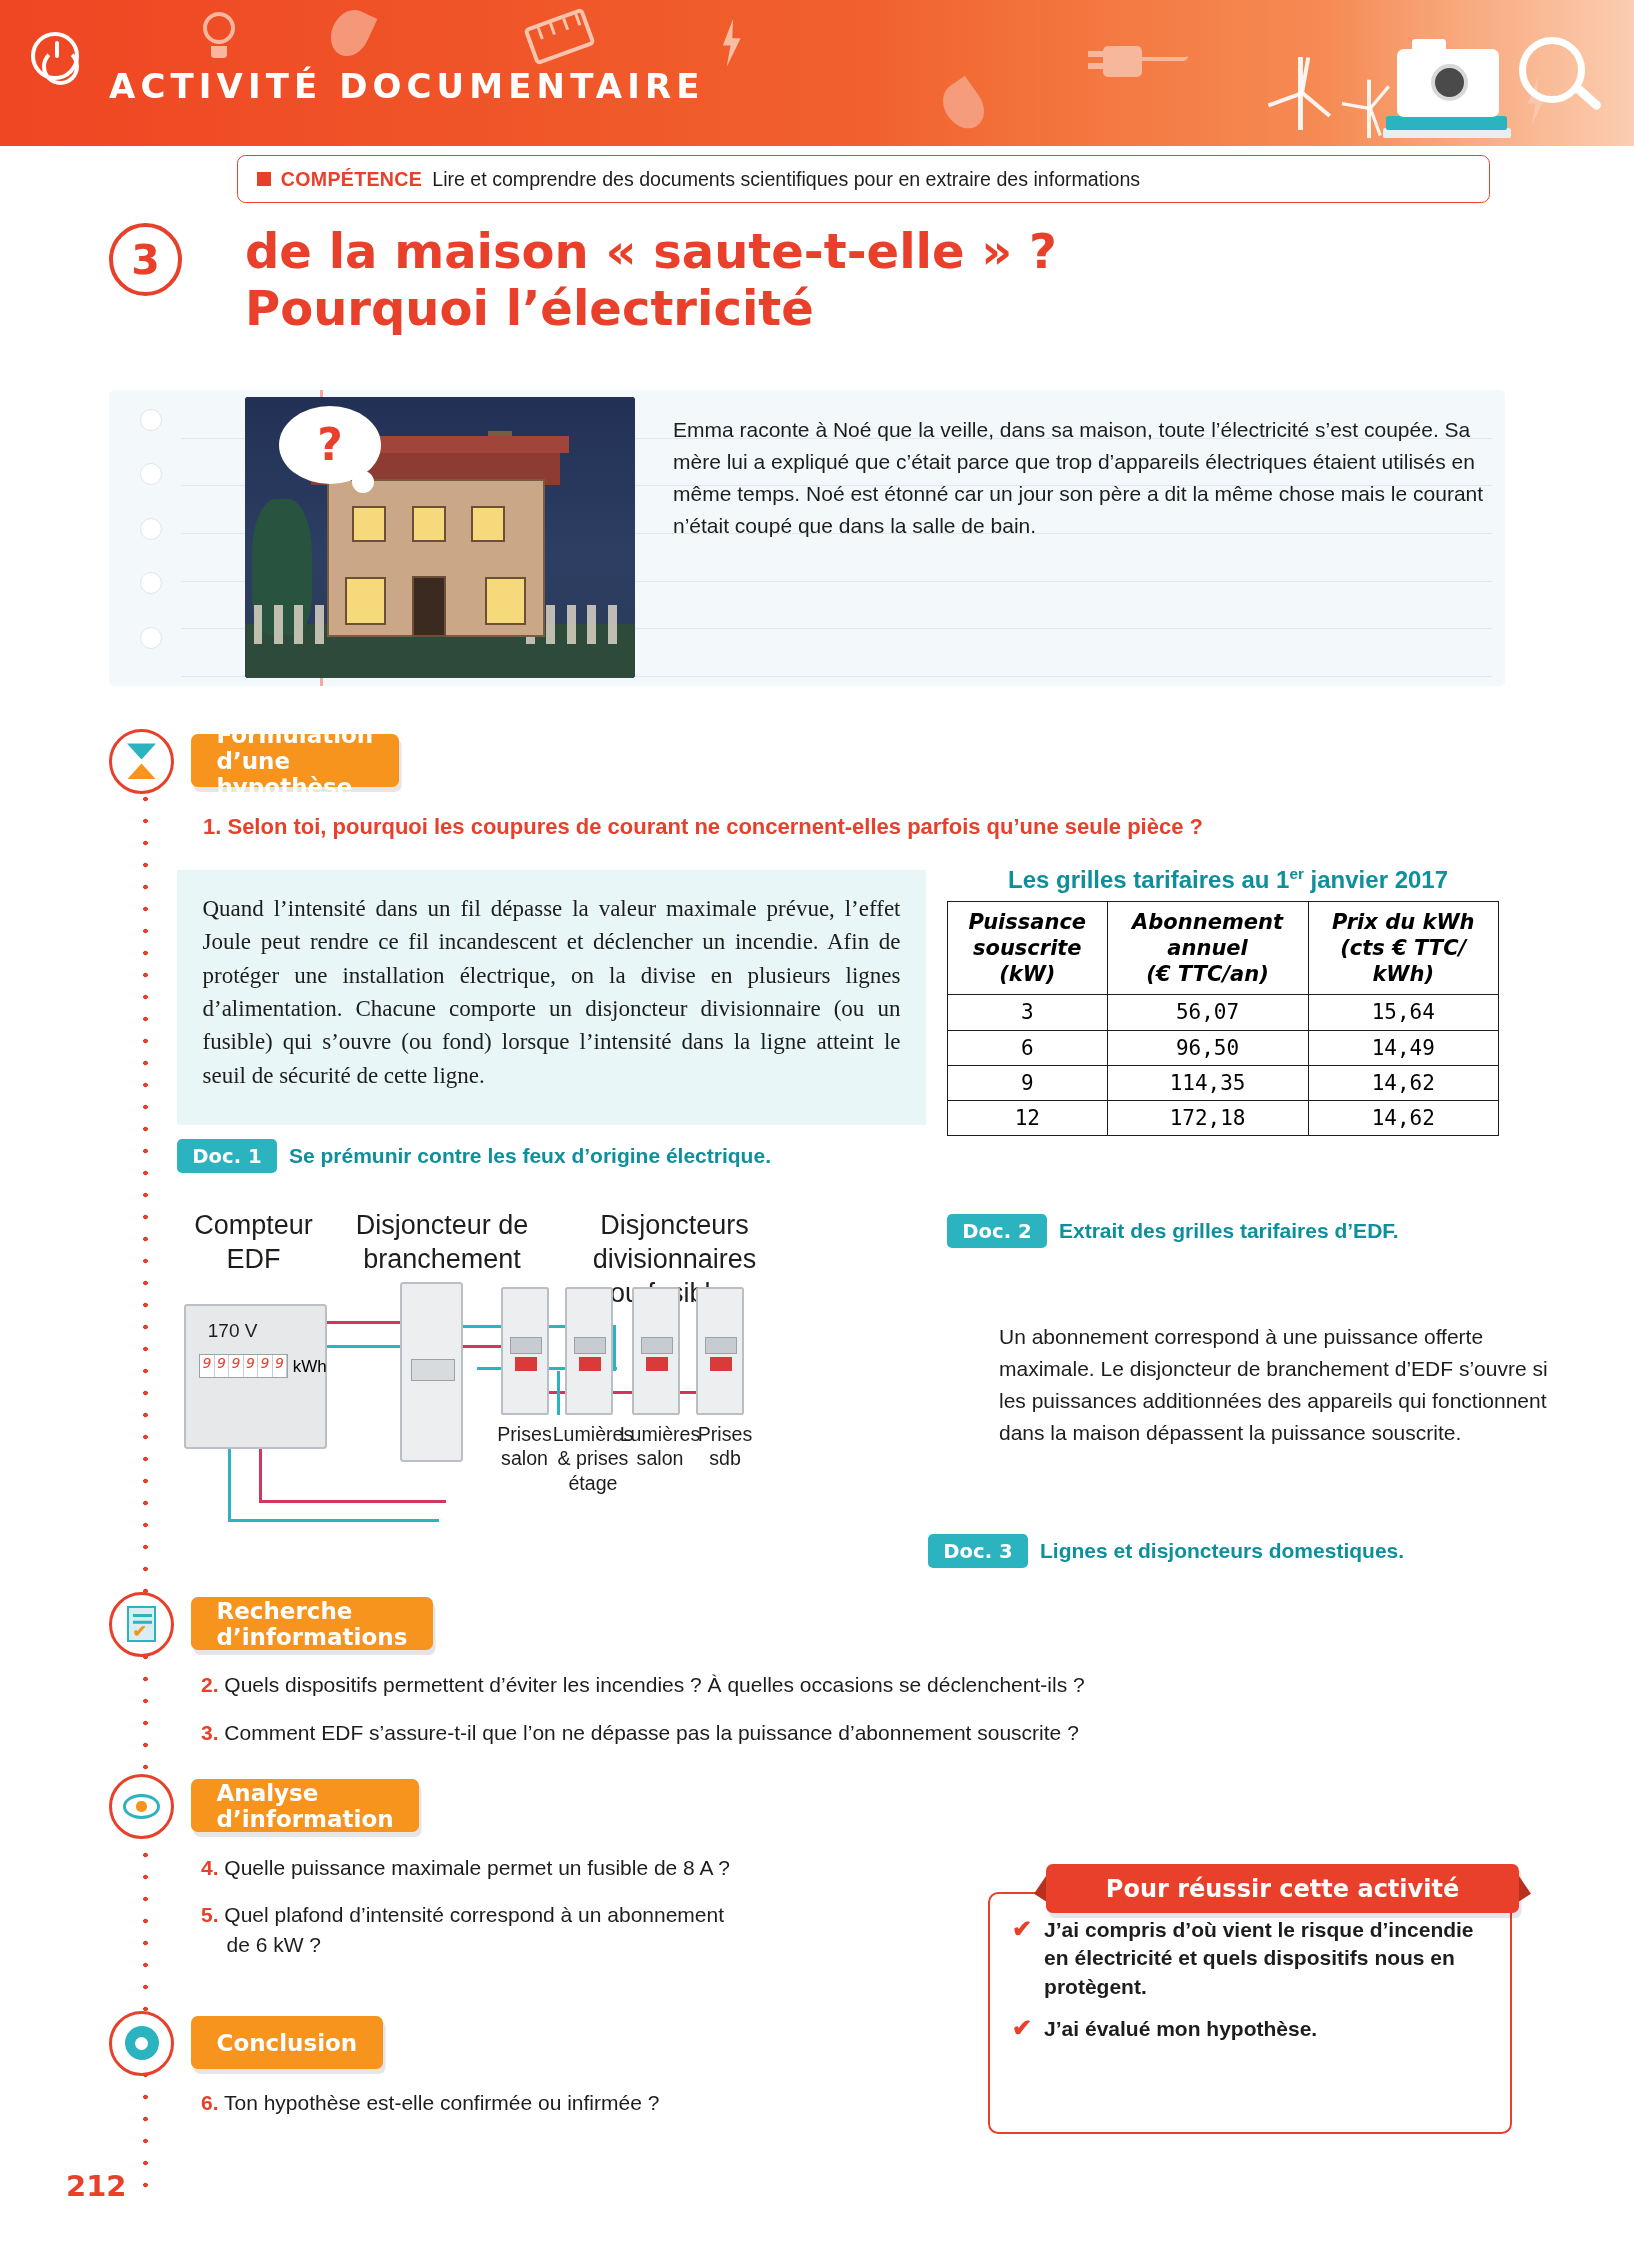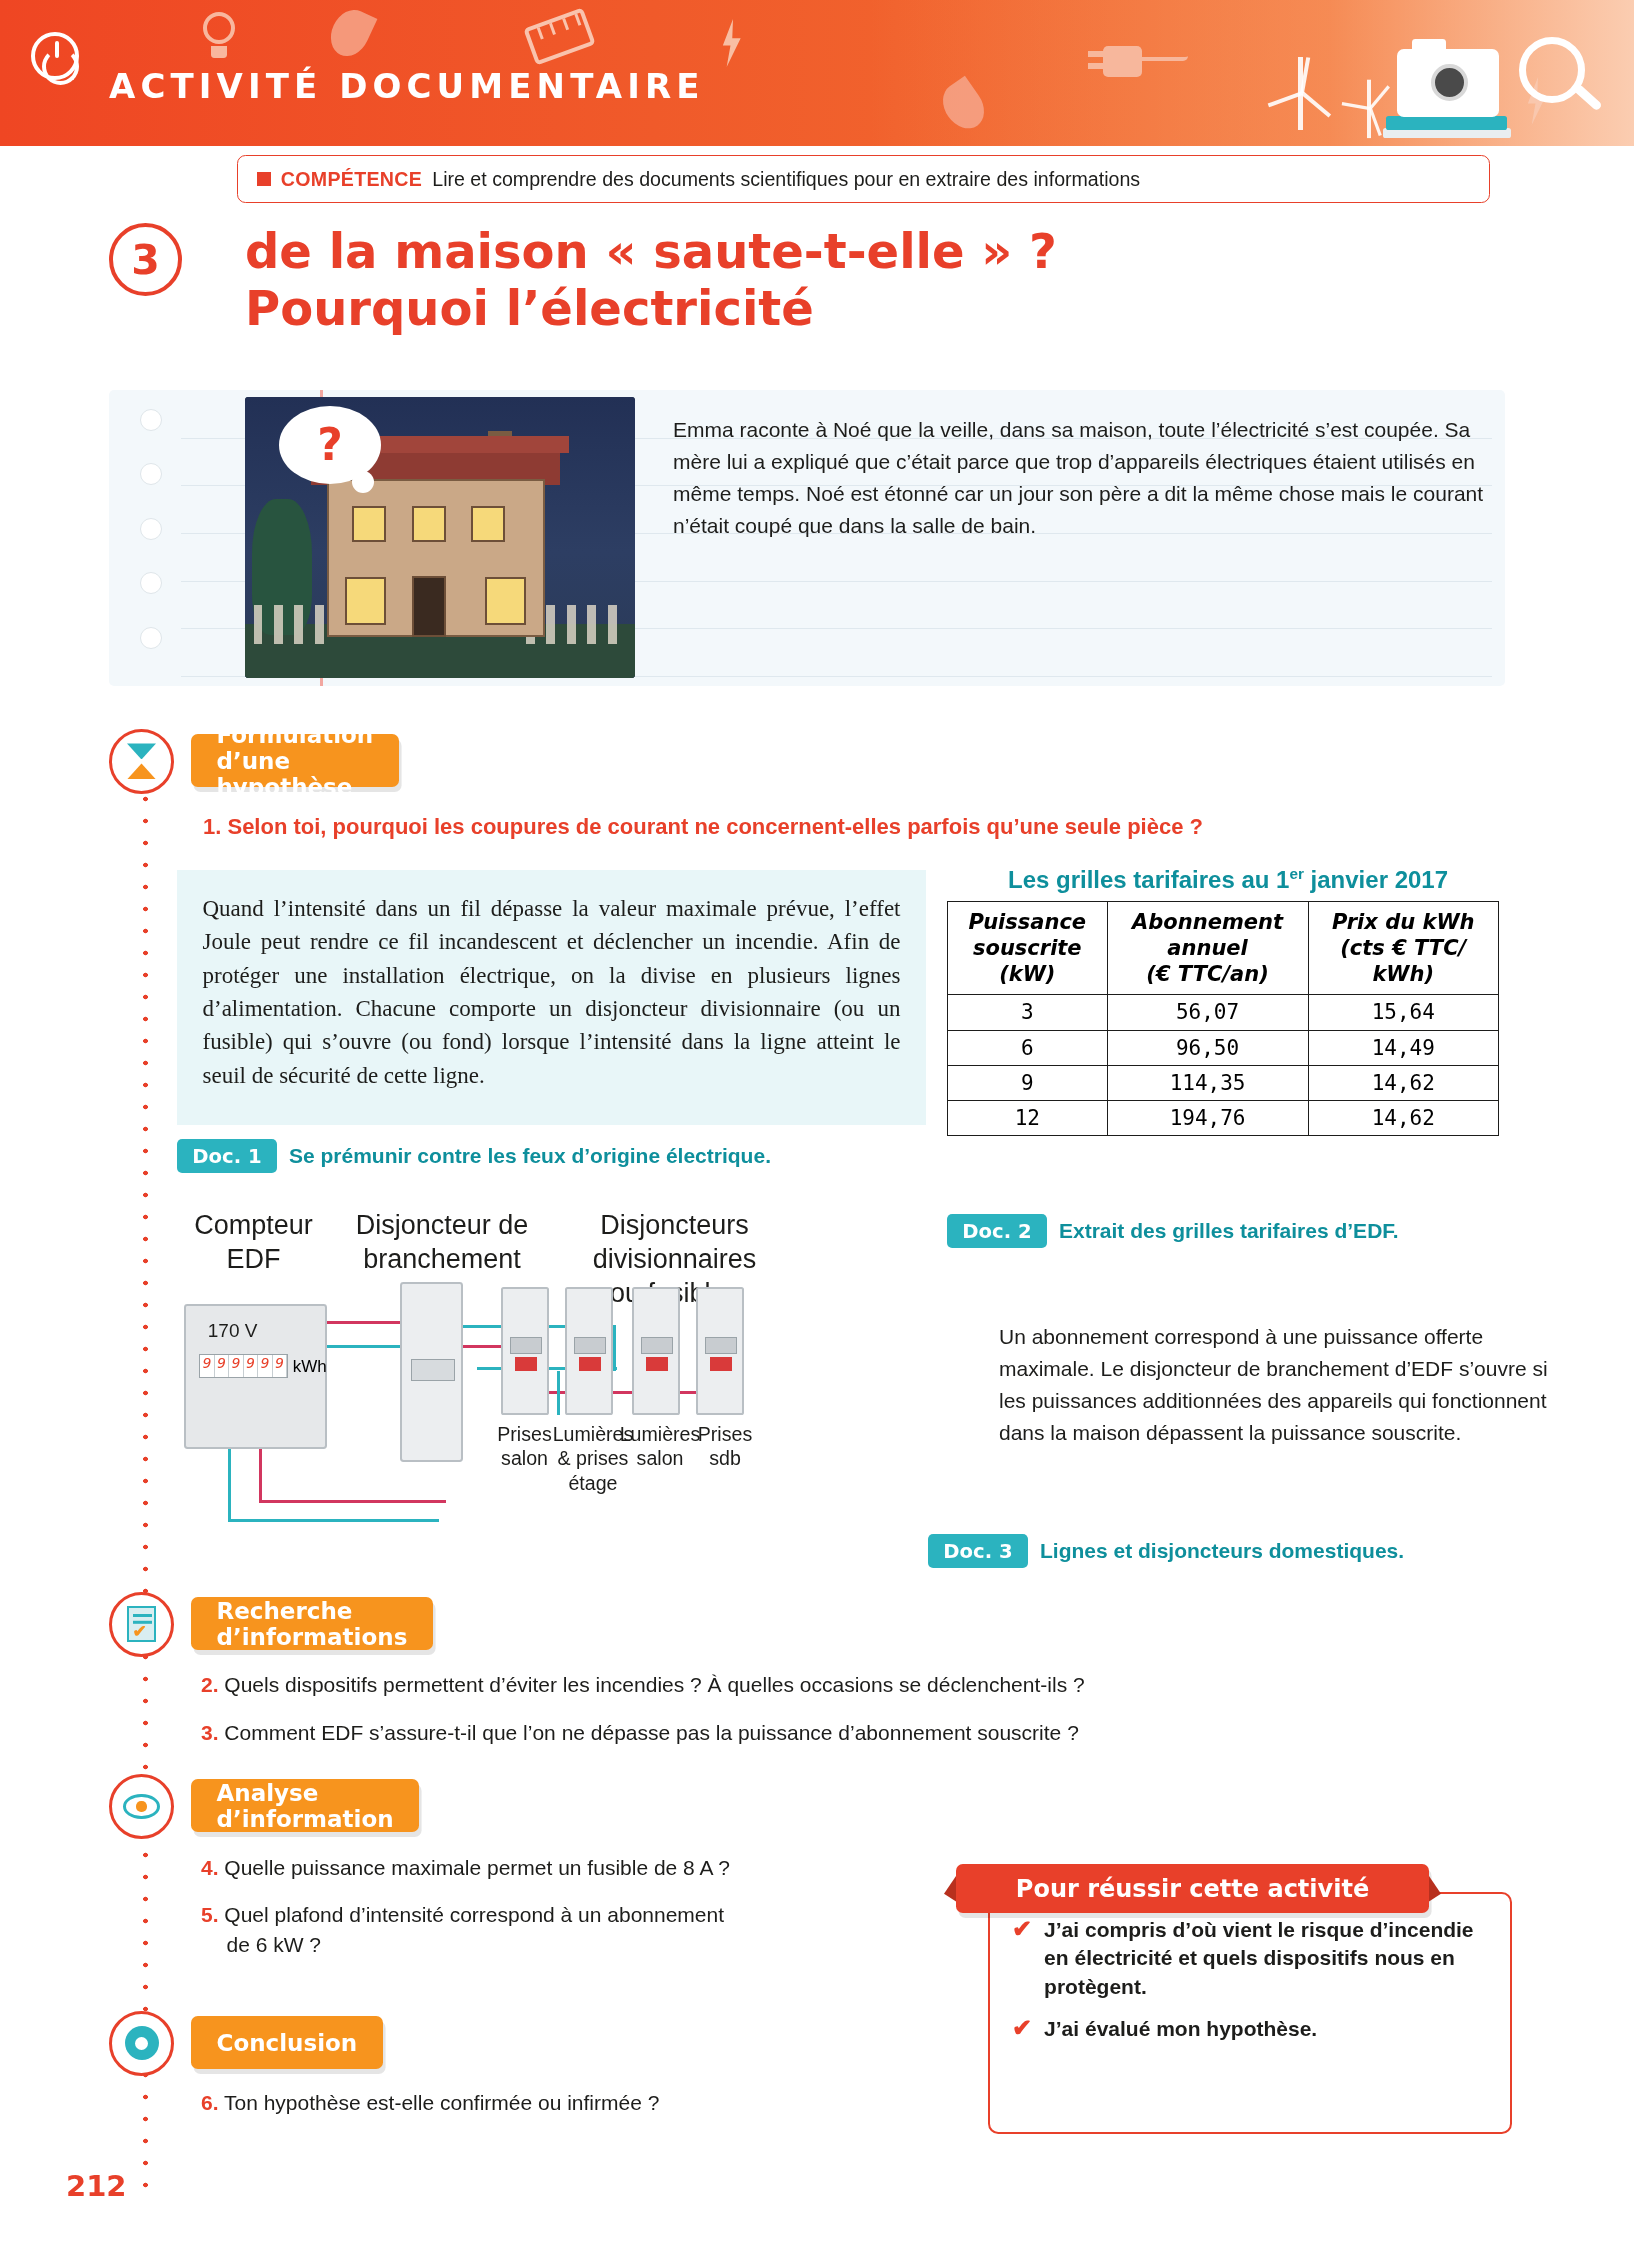--- a/index.html
+++ b/index.html
@@ -227,21 +227,21 @@
   .mini .red{ position:absolute; left:12px; top:68px; width:22px; height:13.6px; background:#d93a3a;}
   .wire-r{ position:absolute; background:#d2365f;}
   .wire-t{ position:absolute; background:#2bb3bf;}
 
   
   .success{
     position:absolute; left:988px; top:1892px; width:524px; height:242px;
     border:2.6px solid #e8402a; border-radius:10.2px; background:#fff;
   }
   .success-hd{
-    position:absolute; left:956px; top:1864px; width:473px; height:49px;
+    position:absolute; left:1046px; top:1864px; width:473px; height:49px;
     background:#e8402a; color:#fff; border-radius:6.8px;
     display:flex; align-items:center; justify-content:center;
     font-weight:bold; font-size:24px; font-family:"DejaVu Sans", sans-serif;
     box-shadow:2.6px 5.1px 0 rgba(0,0,0,0.10);
   }
   .success-hd:before{content:"";position:absolute;left:-12px;top:12px;width:12px;height:25.5px;background:#b8301e;clip-path:polygon(100% 0,100% 100%,0 70%);}
   .success-hd:after{content:"";position:absolute;right:-12px;top:12px;width:12px;height:25.5px;background:#b8301e;clip-path:polygon(0 0,0 100%,100% 70%);}
   .success li{
     list-style:none; display:flex; gap:12px; margin:0 0 13.6px 0;
     font-weight:bold; font-size:21px; color:#1d1d1b; line-height:1.35;
@@ -424,21 +424,21 @@
         <td>96,50</td>
         <td>14,49</td>
       </tr>
       <tr>
         <td>9</td>
         <td>114,35</td>
         <td>14,62</td>
       </tr>
       <tr>
         <td>12</td>
-        <td>194,76</td>
+        <td>172,18</td>
         <td>14,62</td>
       </tr>
     </tbody>
   </table>
 
   <div class="doctag" style="left:947px; top:1214px;">Doc. 2</div>
   <div class="doccap" style="left:1059px; top:1219px;">Extrait des grilles tarifaires d’EDF.</div>
   <div class="doc2text">Un abonnement correspond à une puissance offerte maximale. Le disjoncteur de branchement d’EDF s’ouvre si les puissances additionnées des appareils qui fonctionnent dans la maison dépassent la puissance souscrite.</div>
 
   <div class="schema">

